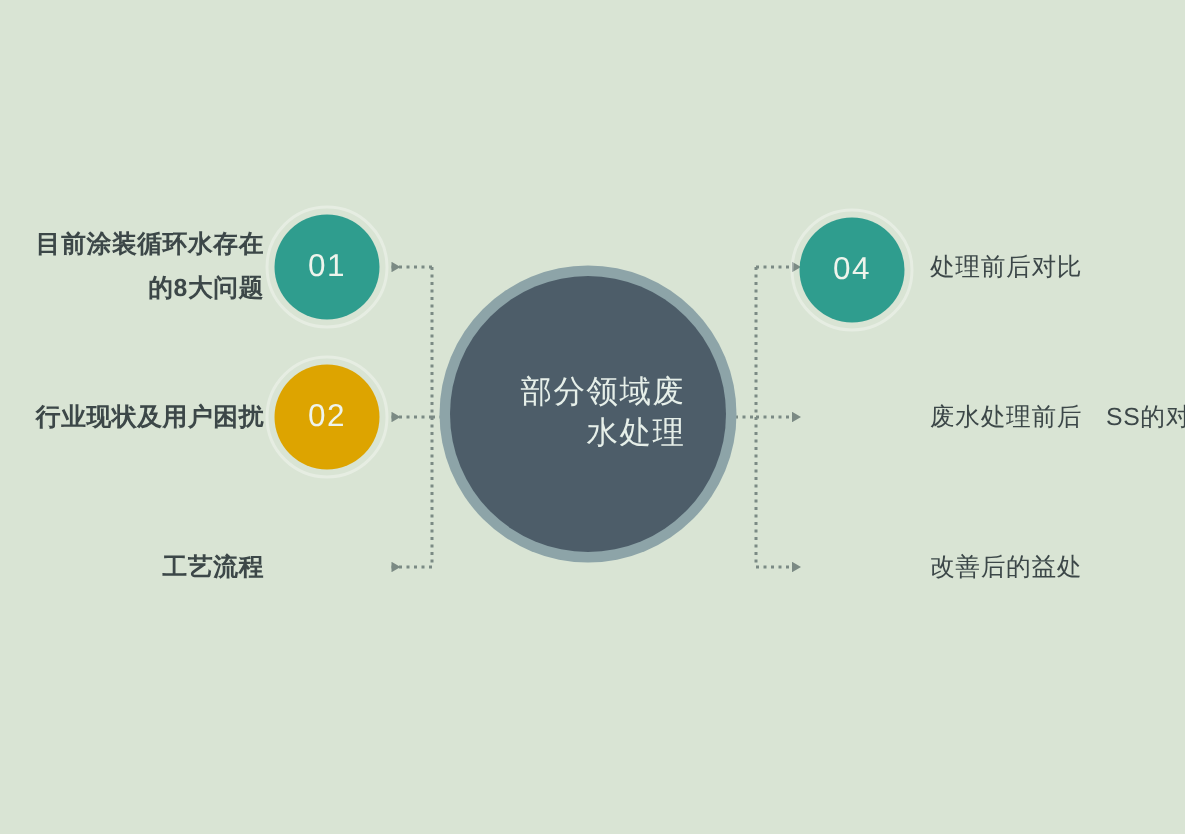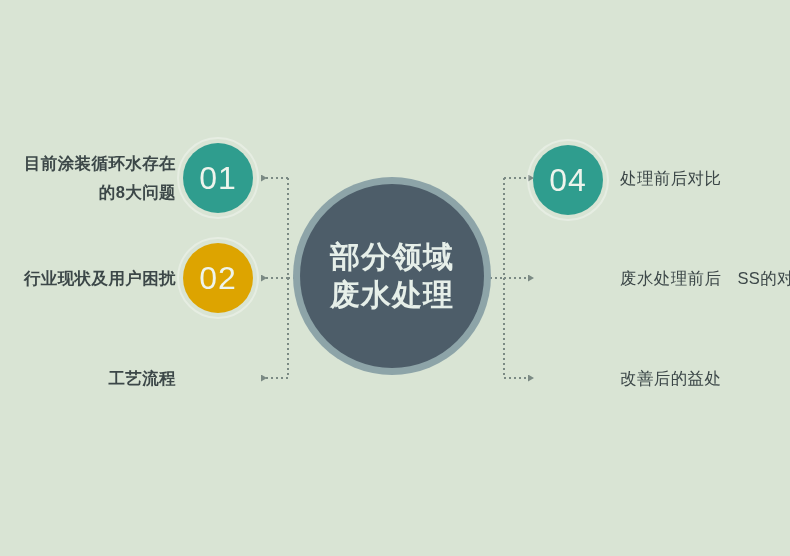--- a/index.html
+++ b/index.html
@@ -40,25 +40,25 @@
     border-radius: 50%;
     background: #4d5d69;
     box-shadow: 0 0 0 7px #8da4a8;
     display: flex;
     align-items: center;
     justify-content: center;
     box-sizing: border-box;
   }
   .hub-text {
     color: #e6efe9;
-    font-size: 30px;
+    font-size: 21px;
     line-height: 1.28;
-    text-align: center;
+    text-align: right;
     letter-spacing: 1px;
-    font-weight: 700;
+    font-weight: 400;
     width: 130px;
   }
 
   
   .node {
     position: absolute;
     width: 70px;
     height: 70px;
     border-radius: 50%;
     display: flex;
@@ -71,21 +71,21 @@
     left: -6px;
     top: -6px;
     right: -6px;
     bottom: -6px;
     border-radius: 50%;
     border: 2px solid rgba(255, 255, 255, 0.34);
     pointer-events: none;
   }
   .node-num {
     color: #eef4ec;
-    font-size: 32px;
+    font-size: 21px;
     font-weight: 400;
     letter-spacing: 1px;
     position: relative;
     z-index: 1;
   }
 
   .node-teal   { background: #2f9d8e; }
   .node-yellow { background: #dda400; }
   .node-pink   { background: #c26080; }
 

